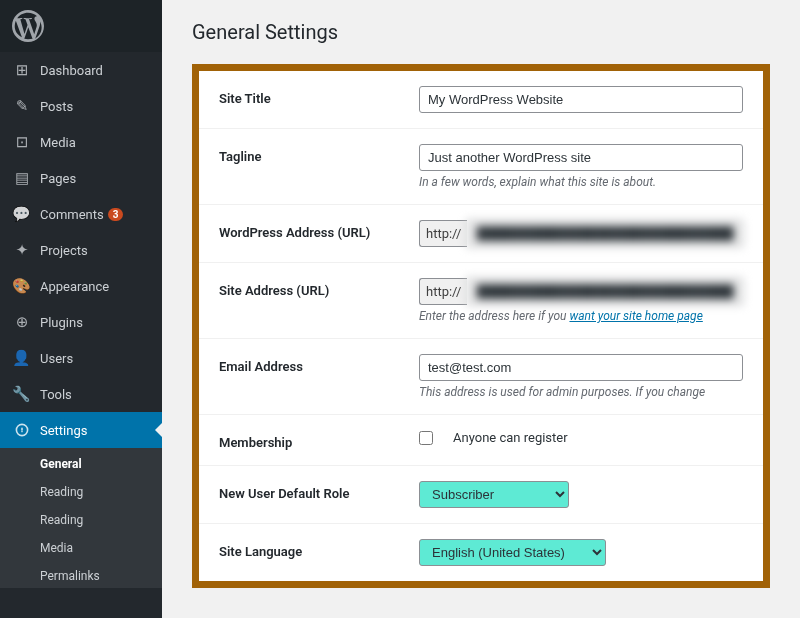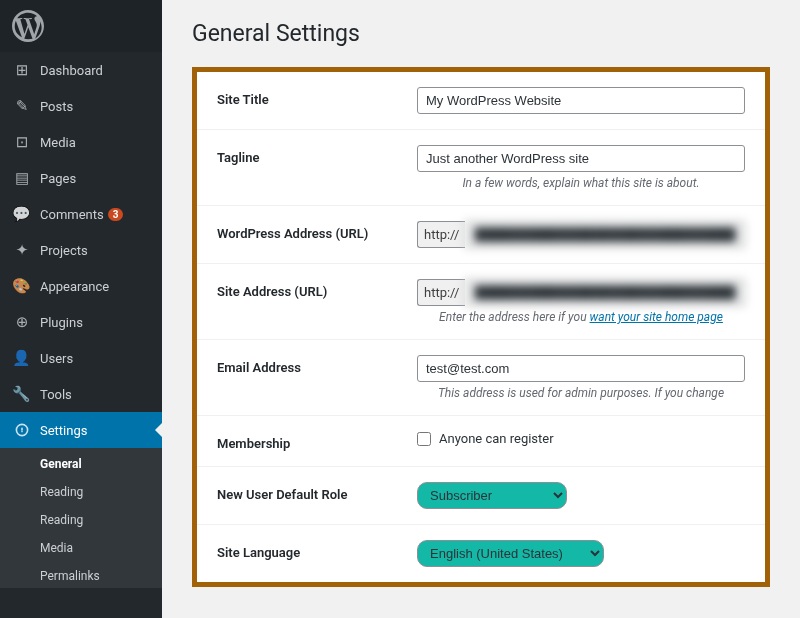--- a/index.html
+++ b/index.html
@@ -54,28 +54,28 @@
     .sidebar-submenu .sub-item.active { color: #fff; font-weight: bold; }
 
     
     #main {
       flex: 1;
       overflow-y: auto;
       padding: 20px 30px;
       background: #f1f1f1;
     }
     .page-title {
-      font-size: 23px;
+      font-size: 20px;
       font-weight: 400;
       color: #23282d;
       margin-bottom: 20px;
     }
     .settings-form {
       background: #fff;
-      border: 5px solid #a16207;
+      border: 7px solid #a16207;
       padding: 0;
     }
     .settings-row {
       display: flex;
       align-items: flex-start;
       padding: 15px 20px;
       border-bottom: 1px solid #f0f0f0;
     }
     .settings-row:last-child { border-bottom: none; }
     .settings-label {
@@ -98,21 +98,20 @@
       font-size: 13px;
       color: #2c3338;
       background: #fff;
       outline: none;
     }
     .settings-field .field-desc {
       font-size: 12px;
       color: #646970;
       margin-top: 4px;
       font-style: italic;
-      text-align: center;
     }
     .settings-field .field-desc a { color: #0073aa; }
     .settings-field .blurred-input {
       width: 100%;
       max-width: 400px;
       padding: 5px 8px;
       border: 1px solid #8c8f94;
       border-radius: 3px;
       font-size: 13px;
       color: #2c3338;
@@ -136,31 +135,31 @@
     }
     .url-prefix input {
       flex: 1;
       border-radius: 0 3px 3px 0 !important;
       filter: blur(4px);
       background: #f0f0f0 !important;
     }
     .checkbox-row {
       display: flex;
       align-items: center;
-      gap: 8px;
+      gap: 20px;
     }
     .checkbox-row input[type="checkbox"] { width: 14px; height: 14px; cursor: pointer; }
     .checkbox-row label { font-size: 13px; color: #2c3338; cursor: pointer; }
     .settings-field select {
       padding: 4px 24px 4px 8px;
       border: 1px solid #8c8f94;
-      border-radius: 10px;
+      border-radius: 3px;
       font-size: 13px;
       color: #2c3338;
-      background: #14b8a6;
+      background: #5eead4;
       appearance: auto;
       cursor: pointer;
       min-width: 150px;
     }
 
     
     .sidebar-item.active::after {
       content: '';
       position: absolute;
       right: -1px;

